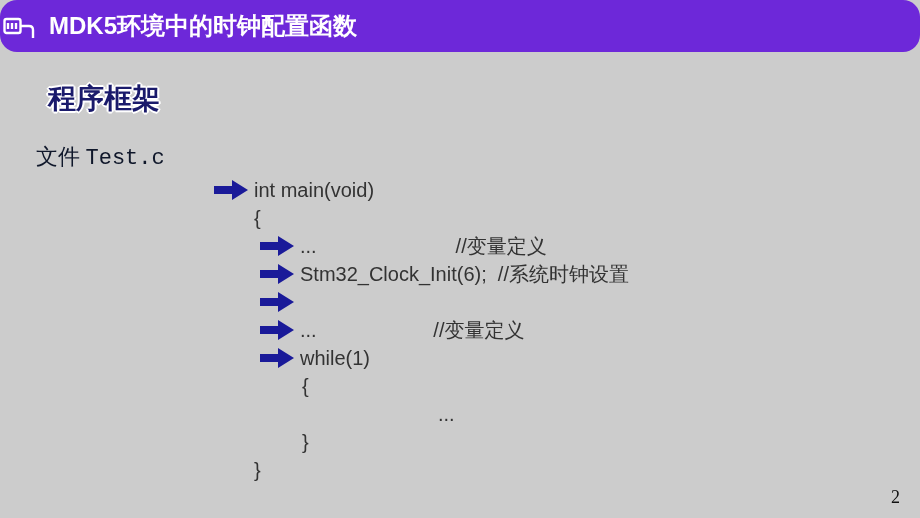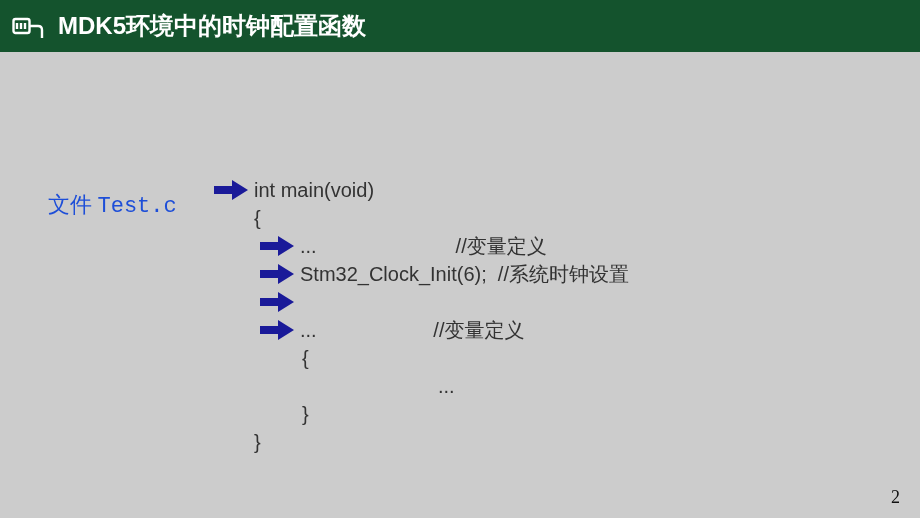--- a/index.html
+++ b/index.html
@@ -4,53 +4,53 @@
 <style>
   * { margin: 0; padding: 0; box-sizing: border-box; }
   html, body { width: 920px; height: 518px; font-family: "Microsoft YaHei", "Segoe UI", Arial, sans-serif; }
   .slide {
     width: 920px; height: 518px;
     background: #cccccc;
     position: relative;
     overflow: hidden;
   }
   .titlebar {
-    background: #14532d;
+    background: #6d28d9;
     color: #ffffff;
     height: 52px;
     display: flex;
     align-items: center;
-    padding-left: 12px;
+    padding-left: 3px;
     font-size: 24px;
     font-weight: bold;
+    border-radius: 17px;
   }
   .titlebar .conn-icon {
     width: 36px; height: 28px;
     margin-right: 10px;
     display: flex; align-items: center; justify-content: center;
   }
   .conn-icon svg { width: 36px; height: 28px; }
   .subtitle {
     position: absolute;
     left: 48px; top: 80px;
     font-size: 28px;
     font-weight: bold;
     color: #1a1a6b;
     
     text-shadow:
       -1px -1px 0 #fff, 1px -1px 0 #fff, -1px 1px 0 #fff, 1px 1px 0 #fff,
        0 -2px 0 #fff, 0 2px 0 #fff, -2px 0 0 #fff, 2px 0 0 #fff;
   }
   .file-label {
     position: absolute;
-    left: 48px; top: 142px;
+    left: 36px; top: 142px;
     font-size: 22px;
-    color: #1d4ed8;
+    color: #0f172a;
     font-family: SimSun, serif;
-    margin-top: 48px;
   }
   .file-label .mono { font-family: Consolas, "Courier New", monospace; }
   .code-area {
     position: absolute;
     left: 210px; top: 176px;
     font-size: 20px;
     color: #333333;
     line-height: 28px;
     font-family: "Segoe UI", Arial, sans-serif;
   }
@@ -92,20 +92,21 @@
           <line x1="5" y1="11" x2="5" y2="17"></line>
           <line x1="9" y1="11" x2="9" y2="17"></line>
           <line x1="13" y1="11" x2="13" y2="17"></line>
           <path d="M17 14 H26 Q30 14 30 18 V26"></path>
         </g>
       </svg>
     </span>
     <span>MDK5环境中的时钟配置函数</span>
   </div>
 
+  <div class="subtitle">程序框架</div>
 
   <div class="file-label">
     <span>文件 </span><span class="mono">Test.c</span>
   </div>
 
   <div class="code-area">
 
     <div class="row indent0">
       <span class="arrow">
         <svg viewBox="0 0 36 22">
@@ -148,20 +149,28 @@
 
     <div class="row indent1">
       <span class="arrow">
         <svg viewBox="0 0 36 22">
             <path d="M0 7 H18 V1 L34 11 L18 21 V15 H0 Z" fill="#1a1a99"></path>
           </svg>
       </span>
       <span>...                     //变量定义</span>
     </div>
 
+    <div class="row indent1">
+      <span class="arrow">
+        <svg viewBox="0 0 36 22">
+            <path d="M0 7 H18 V1 L34 11 L18 21 V15 H0 Z" fill="#1a1a99"></path>
+          </svg>
+      </span>
+      <span>while(1)</span>
+    </div>
 
     <div class="row indent2">
       <span>{</span>
     </div>
 
     <div class="row indent3">
       <span>...</span>
     </div>
 
     <div class="row indent2">

